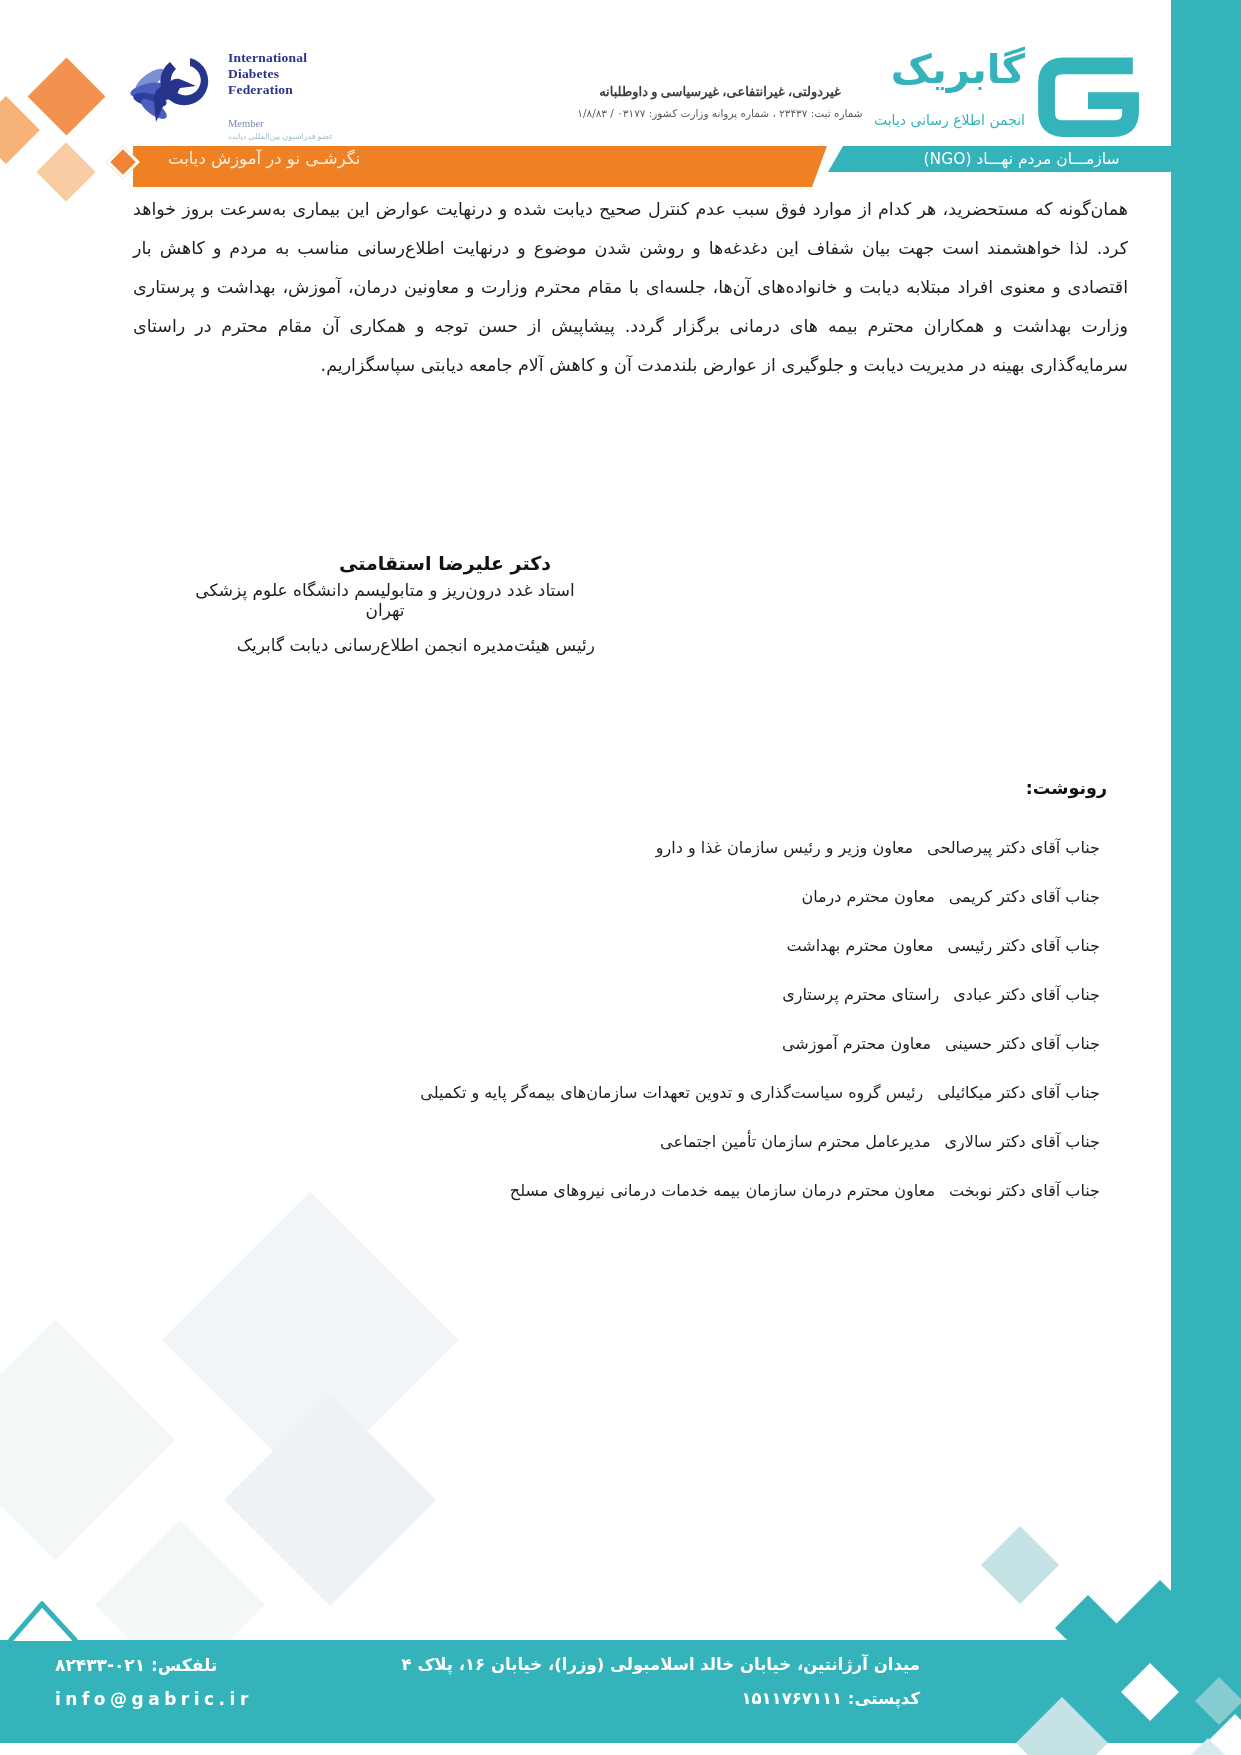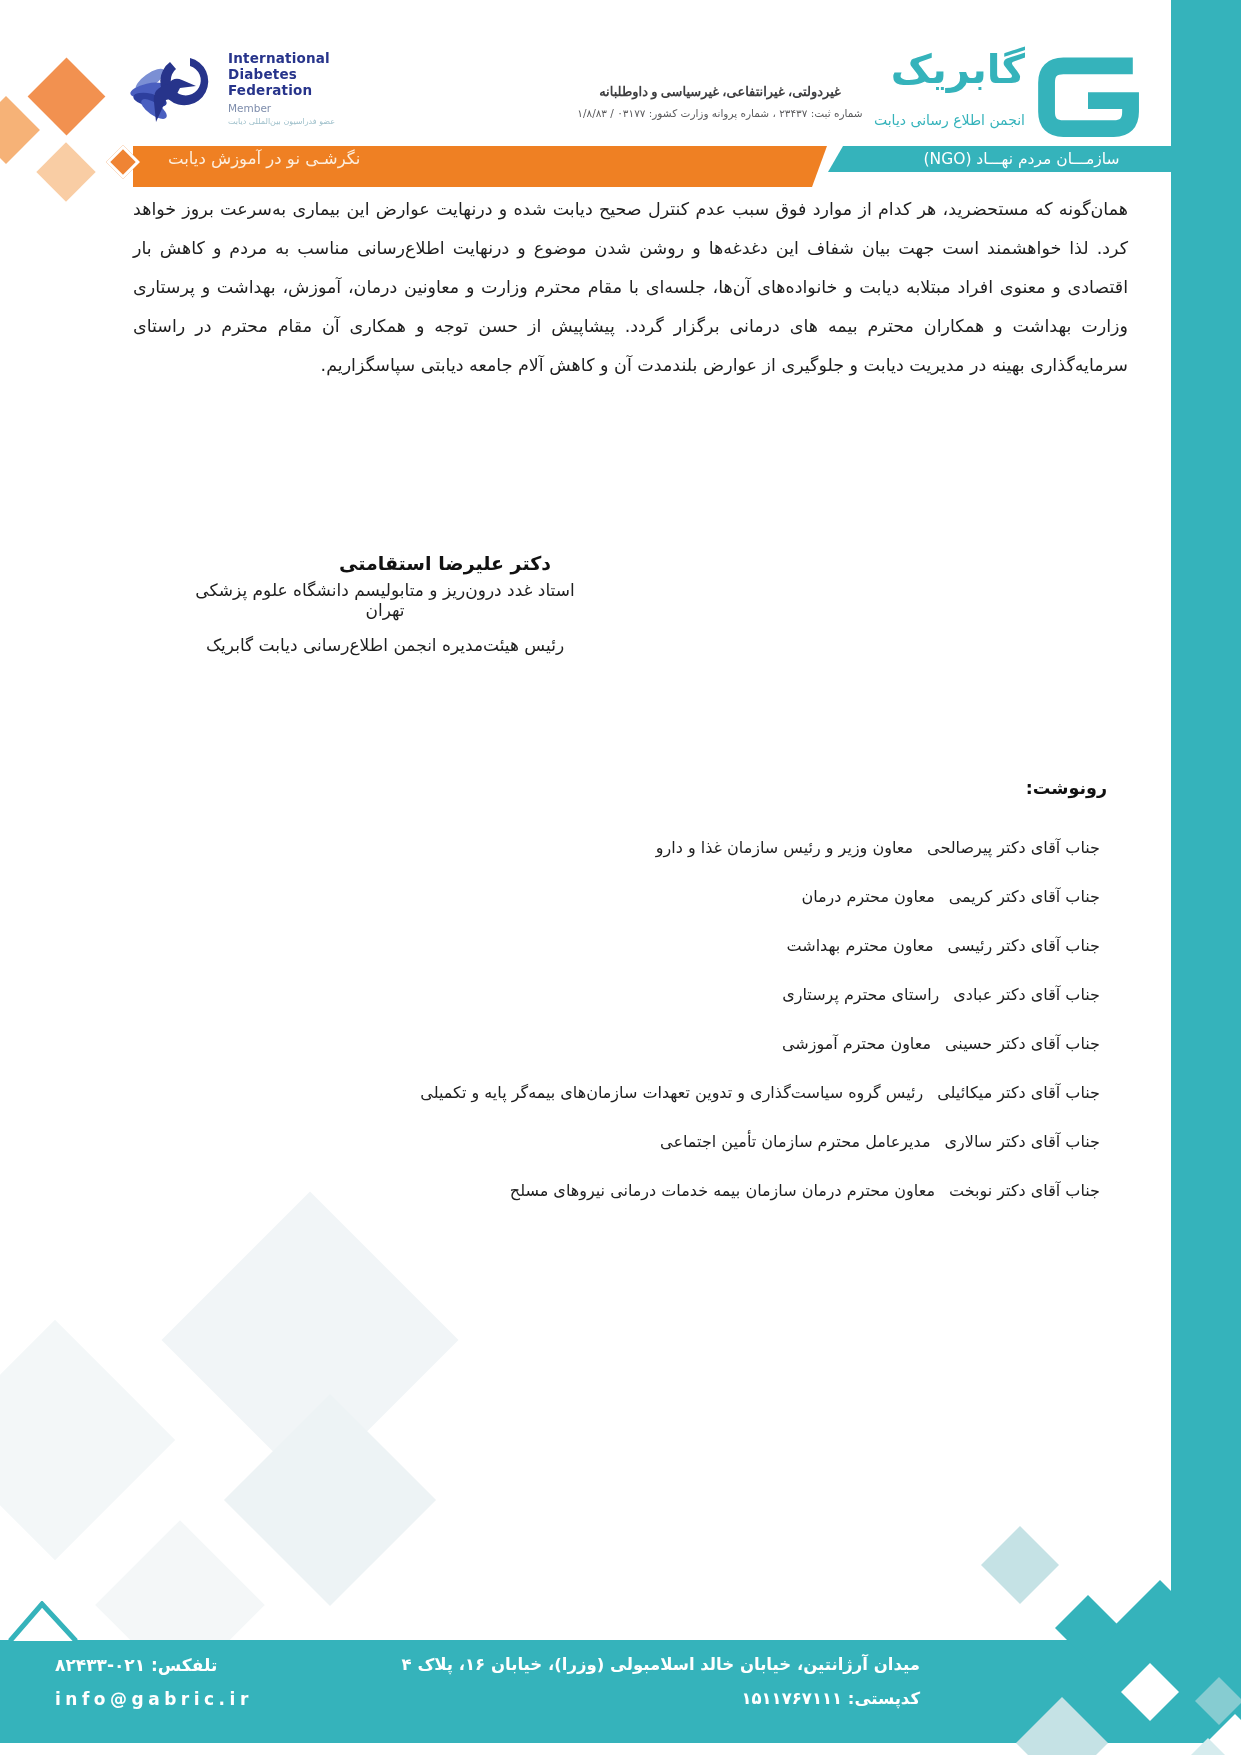--- a/index.html
+++ b/index.html
@@ -11,23 +11,23 @@
   
   .wm{position:absolute;transform:rotate(45deg);z-index:0;}
   .wm1{width:210px;height:210px;left:205px;top:1235px;background:#f1f5f7;}
   .wm2{width:170px;height:170px;left:-30px;top:1355px;background:#f3f7f8;}
   .wm3{width:150px;height:150px;left:255px;top:1425px;background:#edf3f5;}
   .wm4{width:120px;height:120px;left:120px;top:1545px;background:#f4f7f8;}
   
   .right-strip{position:absolute;right:0;top:0;width:70px;height:1640px;background:#35b3bb;z-index:1;}
   
   .idf{position:absolute;left:128px;top:50px;z-index:2;display:flex;direction:ltr;}
-  .idf-text{margin-left:8px;text-align:left;}
+  .idf-text{margin-left:8px;text-align:left;font-family:Liberation Serif, serif;}
   .idf-line{font-size:13.5px;font-weight:bold;color:#27348b;line-height:16px;letter-spacing:.2px;}
-  .idf-member{font-size:10.5px;color:#7e8dac;margin-top:4px;}
+  .idf-member{font-size:10.5px;color:#7e8dac;margin-top:20px;}
   .idf-fa{font-size:8px;color:#9fc0cb;margin-top:3px;direction:rtl;}
   .hdr-center{position:absolute;left:555px;top:84px;width:330px;text-align:center;z-index:2;}
   .hdr-center .l1{font-size:13px;font-weight:bold;color:#3f3f41;font-family:Liberation Serif, serif;}
   .hdr-center .l2{font-size:10.5px;color:#5a5a5c;margin-top:7px;}
   .gabric-name{position:absolute;right:216px;top:46px;font-size:40px;font-weight:bold;color:#35b3bb;z-index:2;}
   .gabric-sub{position:absolute;right:216px;top:112px;font-size:14px;color:#35b3bb;letter-spacing:.5px;z-index:2;}
   .gabric-mark{position:absolute;left:1032px;top:50px;z-index:2;}
   
   .band-orange{position:absolute;left:133px;top:146px;width:694px;height:41px;background:#ef8023;z-index:2;
     clip-path:polygon(0 0,100% 0,calc(100% - 15px) 100%,0 100%);}
@@ -39,21 +39,21 @@
   .dm{position:absolute;transform:rotate(45deg);z-index:3;}
   .dm1{width:55px;height:55px;left:39px;top:69px;background:#f29150;}
   .dm2{width:48px;height:48px;left:-18px;top:106px;background:#f6b277;}
   .dm3{width:42px;height:42px;left:45px;top:151px;background:#f9cda4;}
   .dm4{width:24px;height:24px;left:111px;top:150px;background:#ef8434;border:3px solid #ffffff;}
   
   .body-par{position:absolute;right:113px;top:190px;width:995px;font-size:17.5px;line-height:39px;
     color:#1f1f1f;text-align:justify;z-index:2;}
   .sig-name{position:absolute;left:305px;top:518px;width:280px;text-align:center;font-size:19px;font-weight:bold;color:#111;z-index:2;margin-top:34px;}
   .sig-t1{position:absolute;left:175px;top:580px;width:420px;text-align:center;font-size:17px;color:#1f1f1f;z-index:2;}
-  .sig-t2{position:absolute;left:175px;top:635px;width:420px;text-align:center;font-size:17px;color:#1f1f1f;z-index:2;}
+  .sig-t2{position:absolute;left:175px;top:635px;width:420px;text-align:right;font-size:17px;color:#1f1f1f;z-index:2;}
   
   .cc-heading{position:absolute;right:134px;top:778px;font-size:17.5px;font-weight:bold;color:#111;z-index:2;}
   .cc-list{position:absolute;right:141px;top:834px;z-index:2;text-align:right;}
   .cc-item{height:28px;line-height:28px;margin-bottom:21px;font-size:16px;color:#1f1f1f;white-space:nowrap;}
   .cc-gap{display:inline-block;width:14px;}
   
   .footer-band{position:absolute;left:0;top:1640px;width:1241px;height:103px;background:#35b3bb;z-index:2;}
   .peak-svg{position:absolute;left:6px;top:1601px;z-index:3;}
   .ft{position:absolute;color:#ffffff;z-index:4;white-space:nowrap;}
   .ft-phone{left:55px;top:1655px;font-size:17px;font-weight:bold;}

